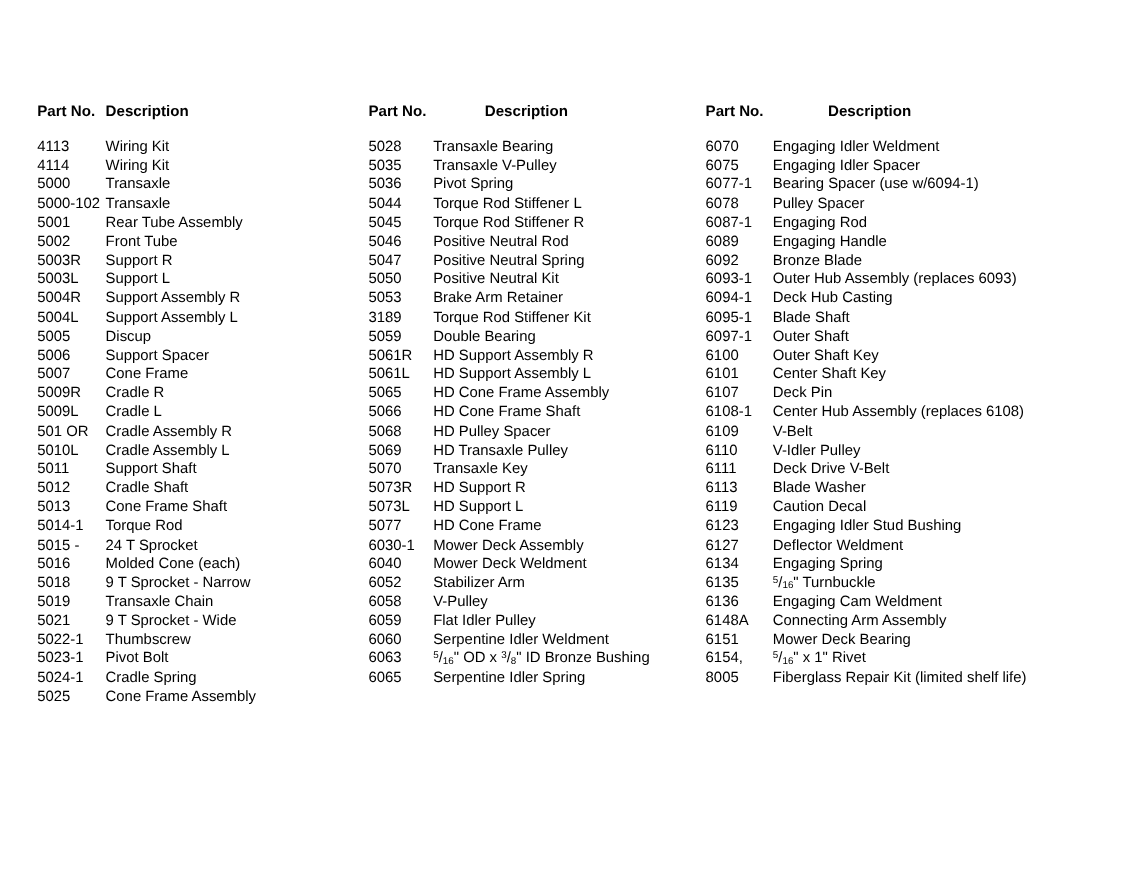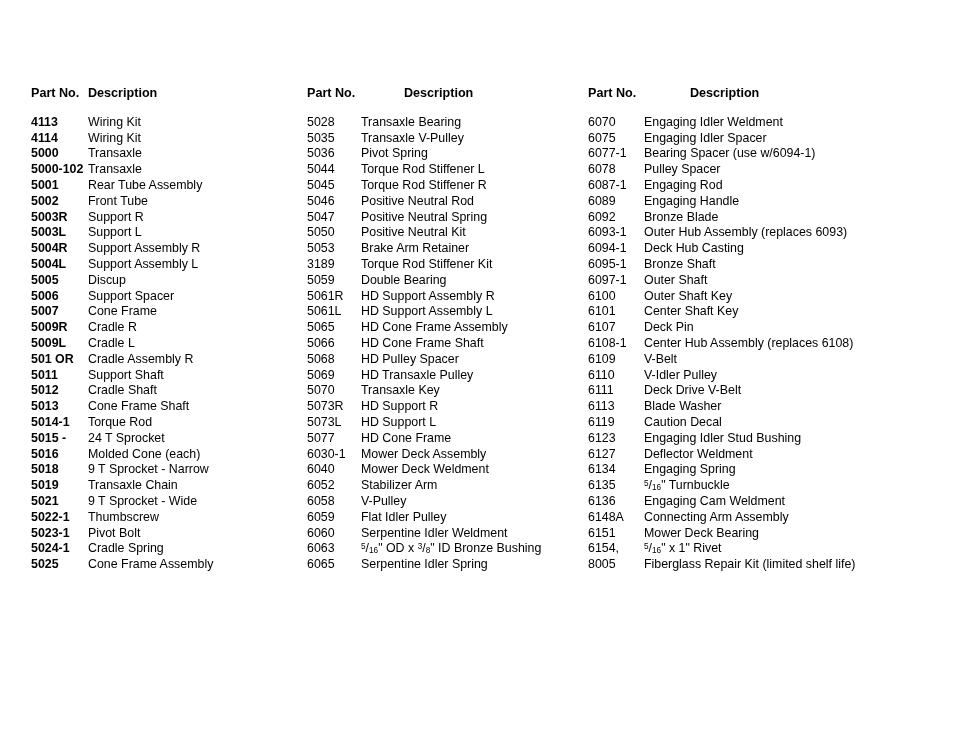--- a/index.html
+++ b/index.html
@@ -67,21 +67,21 @@
     flex-direction: row;
     font-size: 12.4px;
     line-height: 15.8px;
     white-space: nowrap;
   }
 
   .row .part-no {
     display: block;
     flex: 0 0 auto;
   }
-  .col-1 .row .part-no { width: 57px; font-weight: bold; }
+  .col-1 .row .part-no { width: 57px; }
   .col-2 .row .part-no { width: 54px; }
   .col-3 .row .part-no { width: 56px; }
 
   .row .desc {
     display: block;
     flex: 1 1 auto;
   }
 
   
   .frac { letter-spacing: 0; }
@@ -162,20 +162,24 @@
         </div>
         <div class="row">
           <span class="part-no">5009L</span>
           <span class="desc">Cradle L</span>
         </div>
         <div class="row">
           <span class="part-no">501 OR</span>
           <span class="desc">Cradle Assembly R</span>
         </div>
         <div class="row">
+          <span class="part-no">5010L</span>
+          <span class="desc">Cradle Assembly L</span>
+        </div>
+        <div class="row">
           <span class="part-no">5011</span>
           <span class="desc">Support Shaft</span>
         </div>
         <div class="row">
           <span class="part-no">5012</span>
           <span class="desc">Cradle Shaft</span>
         </div>
         <div class="row">
           <span class="part-no">5013</span>
           <span class="desc">Cone Frame Shaft</span>
@@ -379,21 +383,21 @@
         <div class="row">
           <span class="part-no">6093-1</span>
           <span class="desc">Outer Hub Assembly (replaces 6093)</span>
         </div>
         <div class="row">
           <span class="part-no">6094-1</span>
           <span class="desc">Deck Hub Casting</span>
         </div>
         <div class="row">
           <span class="part-no">6095-1</span>
-          <span class="desc">Bronze Shaft</span>
+          <span class="desc">Blade Shaft</span>
         </div>
         <div class="row">
           <span class="part-no">6097-1</span>
           <span class="desc">Outer Shaft</span>
         </div>
         <div class="row">
           <span class="part-no">6100</span>
           <span class="desc">Outer Shaft Key</span>
         </div>
         <div class="row">

